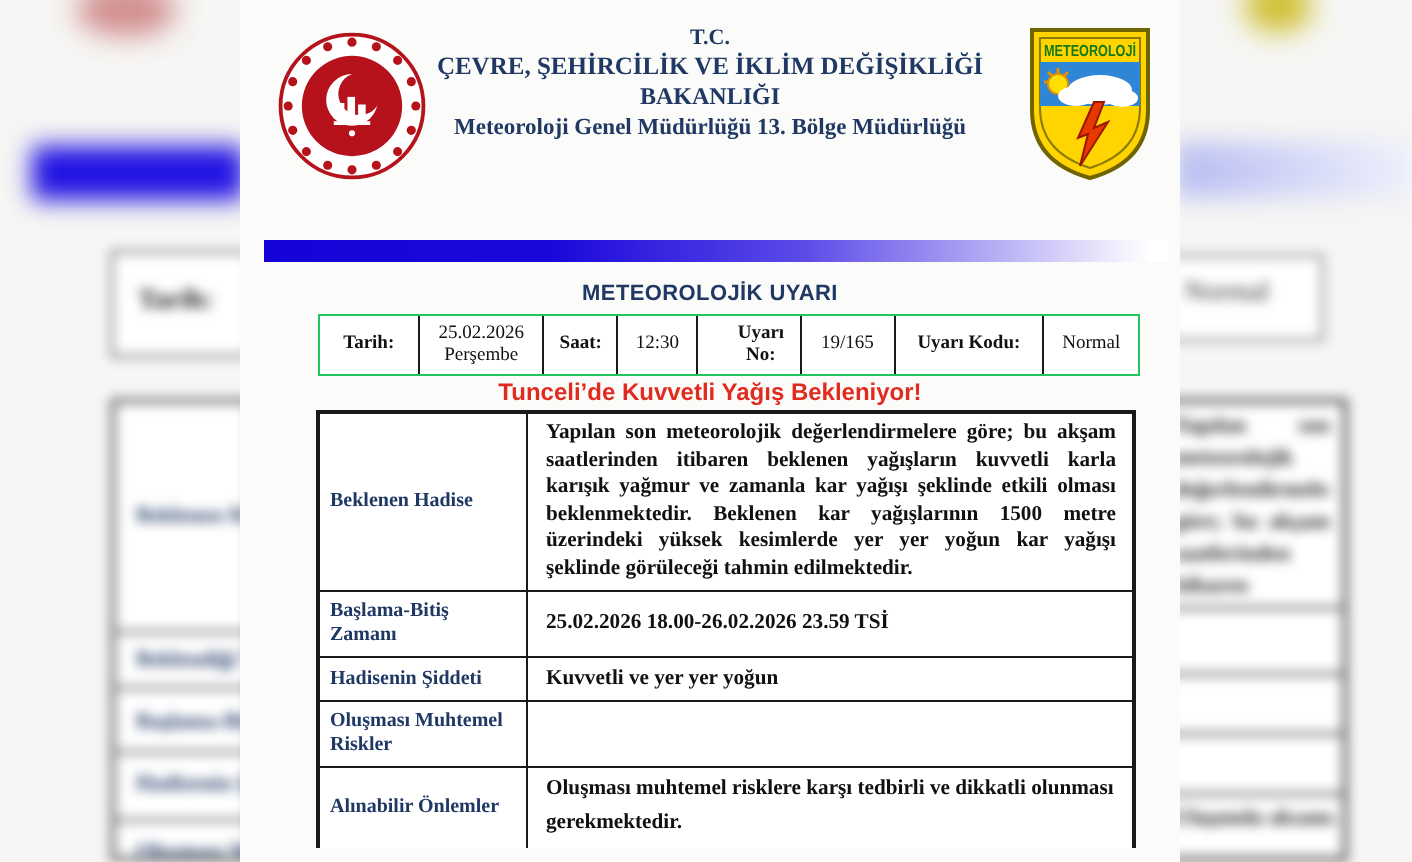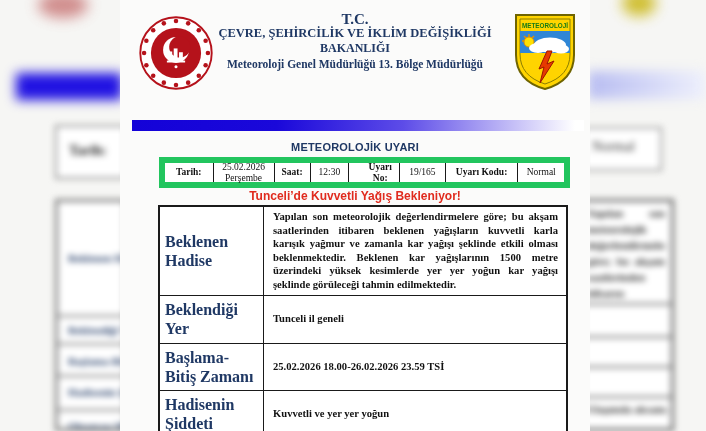--- a/index.html
+++ b/index.html
@@ -29,45 +29,45 @@
   .bgr-table .tail { position:absolute; left:4px; right:4px; top:201px; font:bold 11px "Liberation Serif", serif; color:#222; white-space:nowrap; overflow:hidden; }
 
   
   .doc {
     position:absolute; left:120px; top:0; width:470px; height:431px;
     background:#fbfbfa; overflow:hidden;
   }
   .seal { position:absolute; left:18px; top:15px; width:76px; height:76px; }
   .shield { position:absolute; right:14px; top:13px; width:62px; height:78px; }
   .hdr { position:absolute; left:0; right:0; top:12px; text-align:center; color:#1f3864; font-weight:bold; }
-  .hdr .l1 { font-size:15px; line-height:14px; }
+  .hdr .l1 { font-size:11px; line-height:14px; }
   .hdr .l2 { font-size:12.5px; line-height:15px; }
   .hdr .l3 { font-size:12px; line-height:15px; }
   .hdr .l4 { font-size:11.5px; line-height:16px; }
   .bluebar { position:absolute; left:12px; right:6px; top:120px; height:11px;
     background:linear-gradient(90deg,#1402d8 0%,#1a08da 32%,#5d4ce8 60%,#ffffff 98%); }
   .doc-title { position:absolute; left:0; right:0; top:141px; text-align:center;
     font:bold 11px "Liberation Sans", sans-serif; color:#1f3864; letter-spacing:.2px; }
   .info-table { position:absolute; left:39px; top:157px; width:411px; height:31px;
-    display:flex; border:6px solid #22c55e; background:#fff; }
+    display:flex; border:1px solid #22c55e; background:#fff; }
   .info-table .cell { border-left:1px solid #1a1a1a; display:flex; flex-direction:column;
     align-items:center; justify-content:center; font-size:9.5px; color:#111; text-align:center; line-height:1.15; }
   .info-table .cell:first-child { border-left:none; }
   .info-table .lab { font-weight:bold; }
   .c1{width:49px;} .c2{width:63px;} .c3{width:37px;} .c4{width:40px;}
   .c5{width:52px;padding-left:12px;} .c6{width:47px;} .c7{width:75px;} .c8{width:48px;}
   .alert-title { position:absolute; left:0; right:0; top:189px; text-align:center;
     font:bold 12px "Liberation Sans", sans-serif; color:#e02b1e; }
   .details { position:absolute; left:38px; top:205px; width:410px; background:#fff;
     border:2px solid #1a1a1a; border-bottom:none; }
   .details .row { display:flex; border-top:1.5px solid #1a1a1a; }
   .details .row:first-child { border-top:none; }
   .details .rlabel { width:104px; flex:none; border-right:1.5px solid #1a1a1a;
     padding:4px 5px; display:flex; align-items:center;
-    font-weight:bold; font-size:16px; color:#1f3864; line-height:1.2; }
+    font-weight:bold; font-size:10px; color:#1f3864; line-height:1.2; }
   .details .rvalue { flex:1; padding:3px 8px 4px 9px; font-weight:bold; font-size:10.6px;
     color:#111; line-height:1.28; text-align:justify; }
   .row-short .rvalue { display:flex; align-items:center; min-height:21px; text-align:left; }
   .row-last .rvalue { line-height:1.55; text-align:left; }
 </style>
 </head>
 <body>
 
 <div class="bgl-logo-blob blur-item"></div>
 <div class="bgr-logo-blob blur-item"></div>
@@ -175,24 +175,20 @@
   </div>
 
   <div class="alert-title">Tunceli’de Kuvvetli Yağış Bekleniyor!</div>
 
   <div class="details">
     <div class="row">
       <div class="rlabel">Beklenen Hadise</div>
       <div class="rvalue">Yapılan son meteorolojik değerlendirmelere göre; bu akşam saatlerinden itibaren beklenen yağışların kuvvetli karla karışık yağmur ve zamanla kar yağışı şeklinde etkili olması beklenmektedir. Beklenen kar yağışlarının 1500 metre üzerindeki yüksek kesimlerde yer yer yoğun  kar yağışı şeklinde görüleceği tahmin edilmektedir.</div>
     </div>
     <div class="row row-short">
-      <div class="rlabel">Beklendiği Yer</div>
-      <div class="rvalue">Tunceli il geneli</div>
-    </div>
-    <div class="row row-short">
       <div class="rlabel">Başlama-Bitiş Zamanı</div>
       <div class="rvalue">25.02.2026 18.00-26.02.2026 23.59 TSİ</div>
     </div>
     <div class="row row-short">
       <div class="rlabel">Hadisenin Şiddeti</div>
       <div class="rvalue">Kuvvetli ve yer yer yoğun</div>
     </div>
     <div class="row">
       <div class="rlabel">Oluşması Muhtemel Riskler</div>
     </div>

